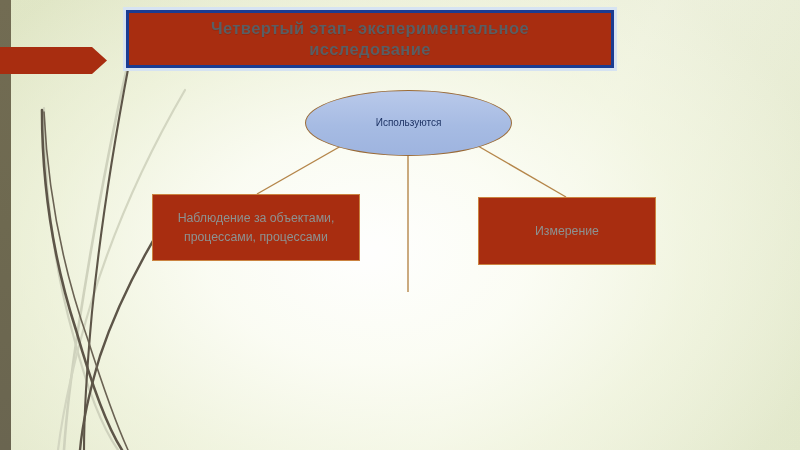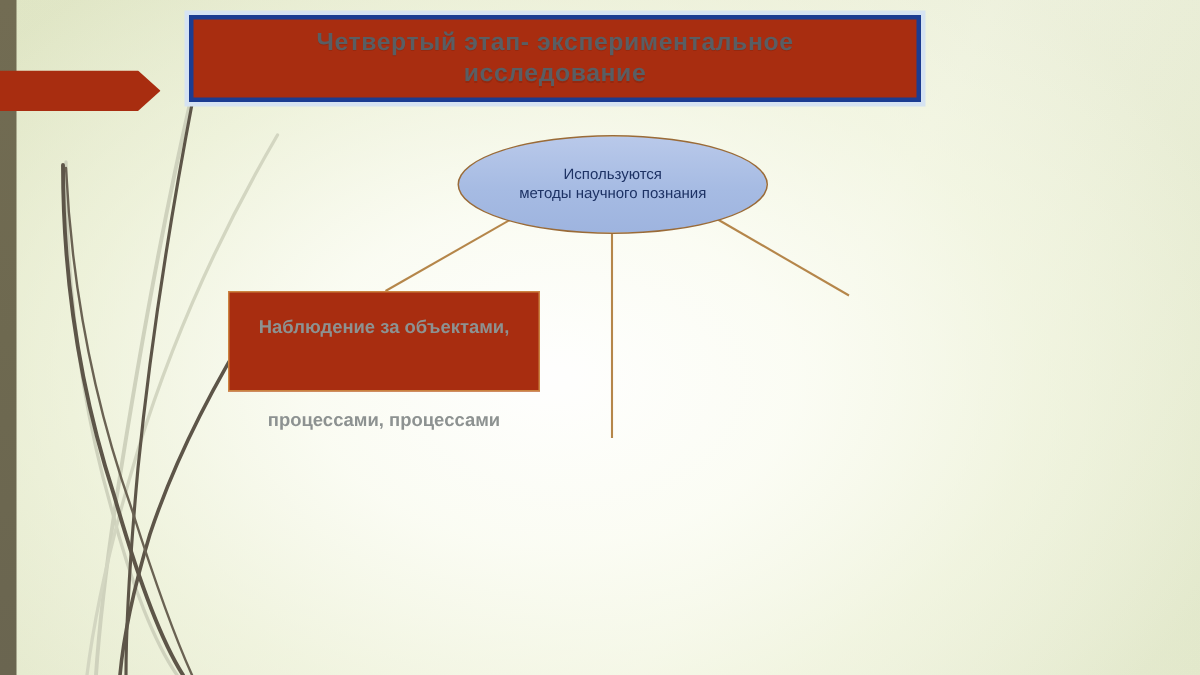--- a/index.html
+++ b/index.html
@@ -129,24 +129,23 @@
     background: #a82d10;
     border: 1.6px solid #cb8340;
     box-sizing: border-box;
     display: flex;
     align-items: center;
     justify-content: center;
     text-align: center;
   }
   .box-label {
     font-size: 12.3px;
-    font-weight: bold;
+    font-weight: normal;
     line-height: 1.5;
     color: #8d9291;
-    margin-top: 43px;
   }
 
   #box-observation {
     left: 152px;
     top: 194px;
     width: 208px;
     height: 67px;
   }
   #box-measurement {
     left: 478px;
@@ -199,25 +198,27 @@
   <svg class="connectors" viewBox="0 0 800 450">
     <g stroke="#b5864a" stroke-width="1.4" fill="none">
       <line x1="341" y1="146" x2="257" y2="194"></line>
       <line x1="408" y1="156" x2="408" y2="292"></line>
       <line x1="478" y1="146" x2="566" y2="197"></line>
     </g>
   </svg>
 
   <div class="ellipse-node">
     <div class="ellipse-line">Используются</div>
-    <div class="ellipse-line">методы научного познания</div>
   </div>
 
   <div class="box" id="box-observation">
     <div>
       <div class="box-label">Наблюдение за объектами,</div>
       <div class="box-label">процессами, процессами</div>
     </div>
   </div>
 
+  <div class="box" id="box-measurement">
+    <div class="box-label">Измерение</div>
+  </div>
 
 
 </div>
 
 </body></html>

